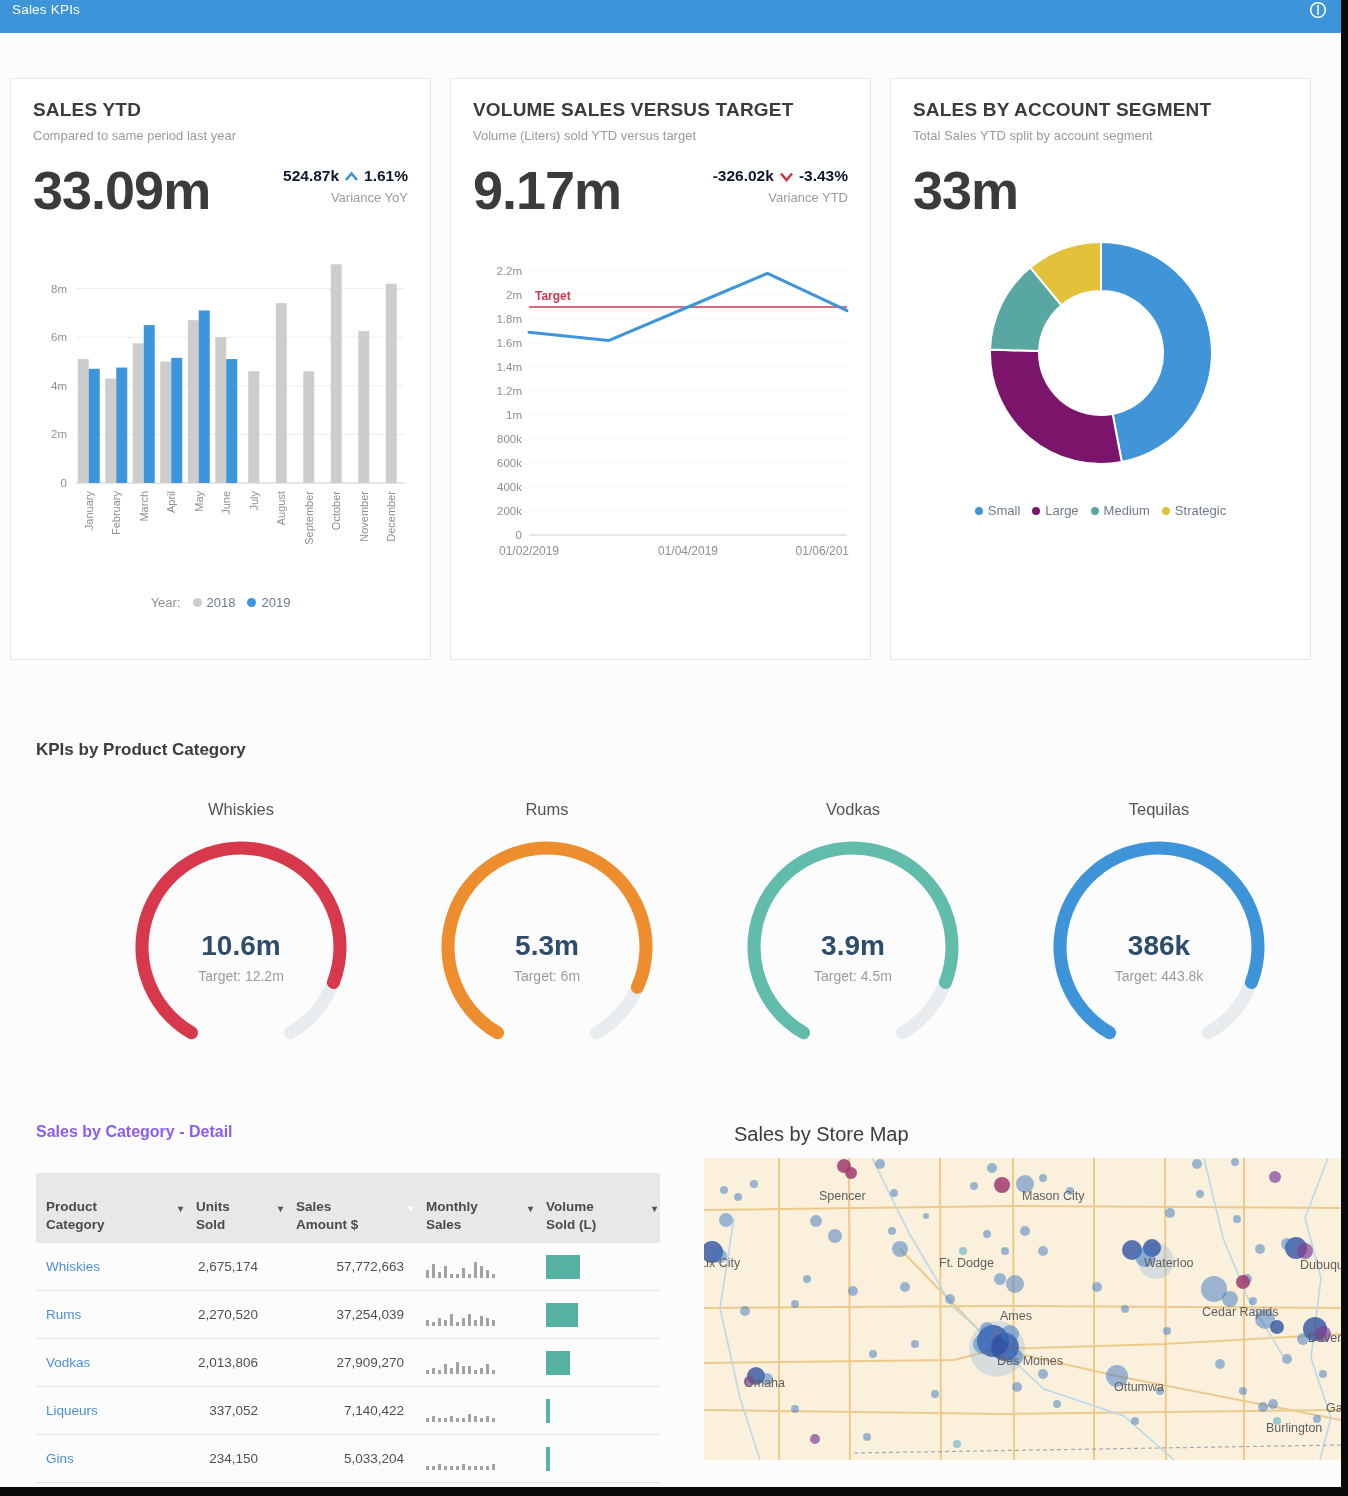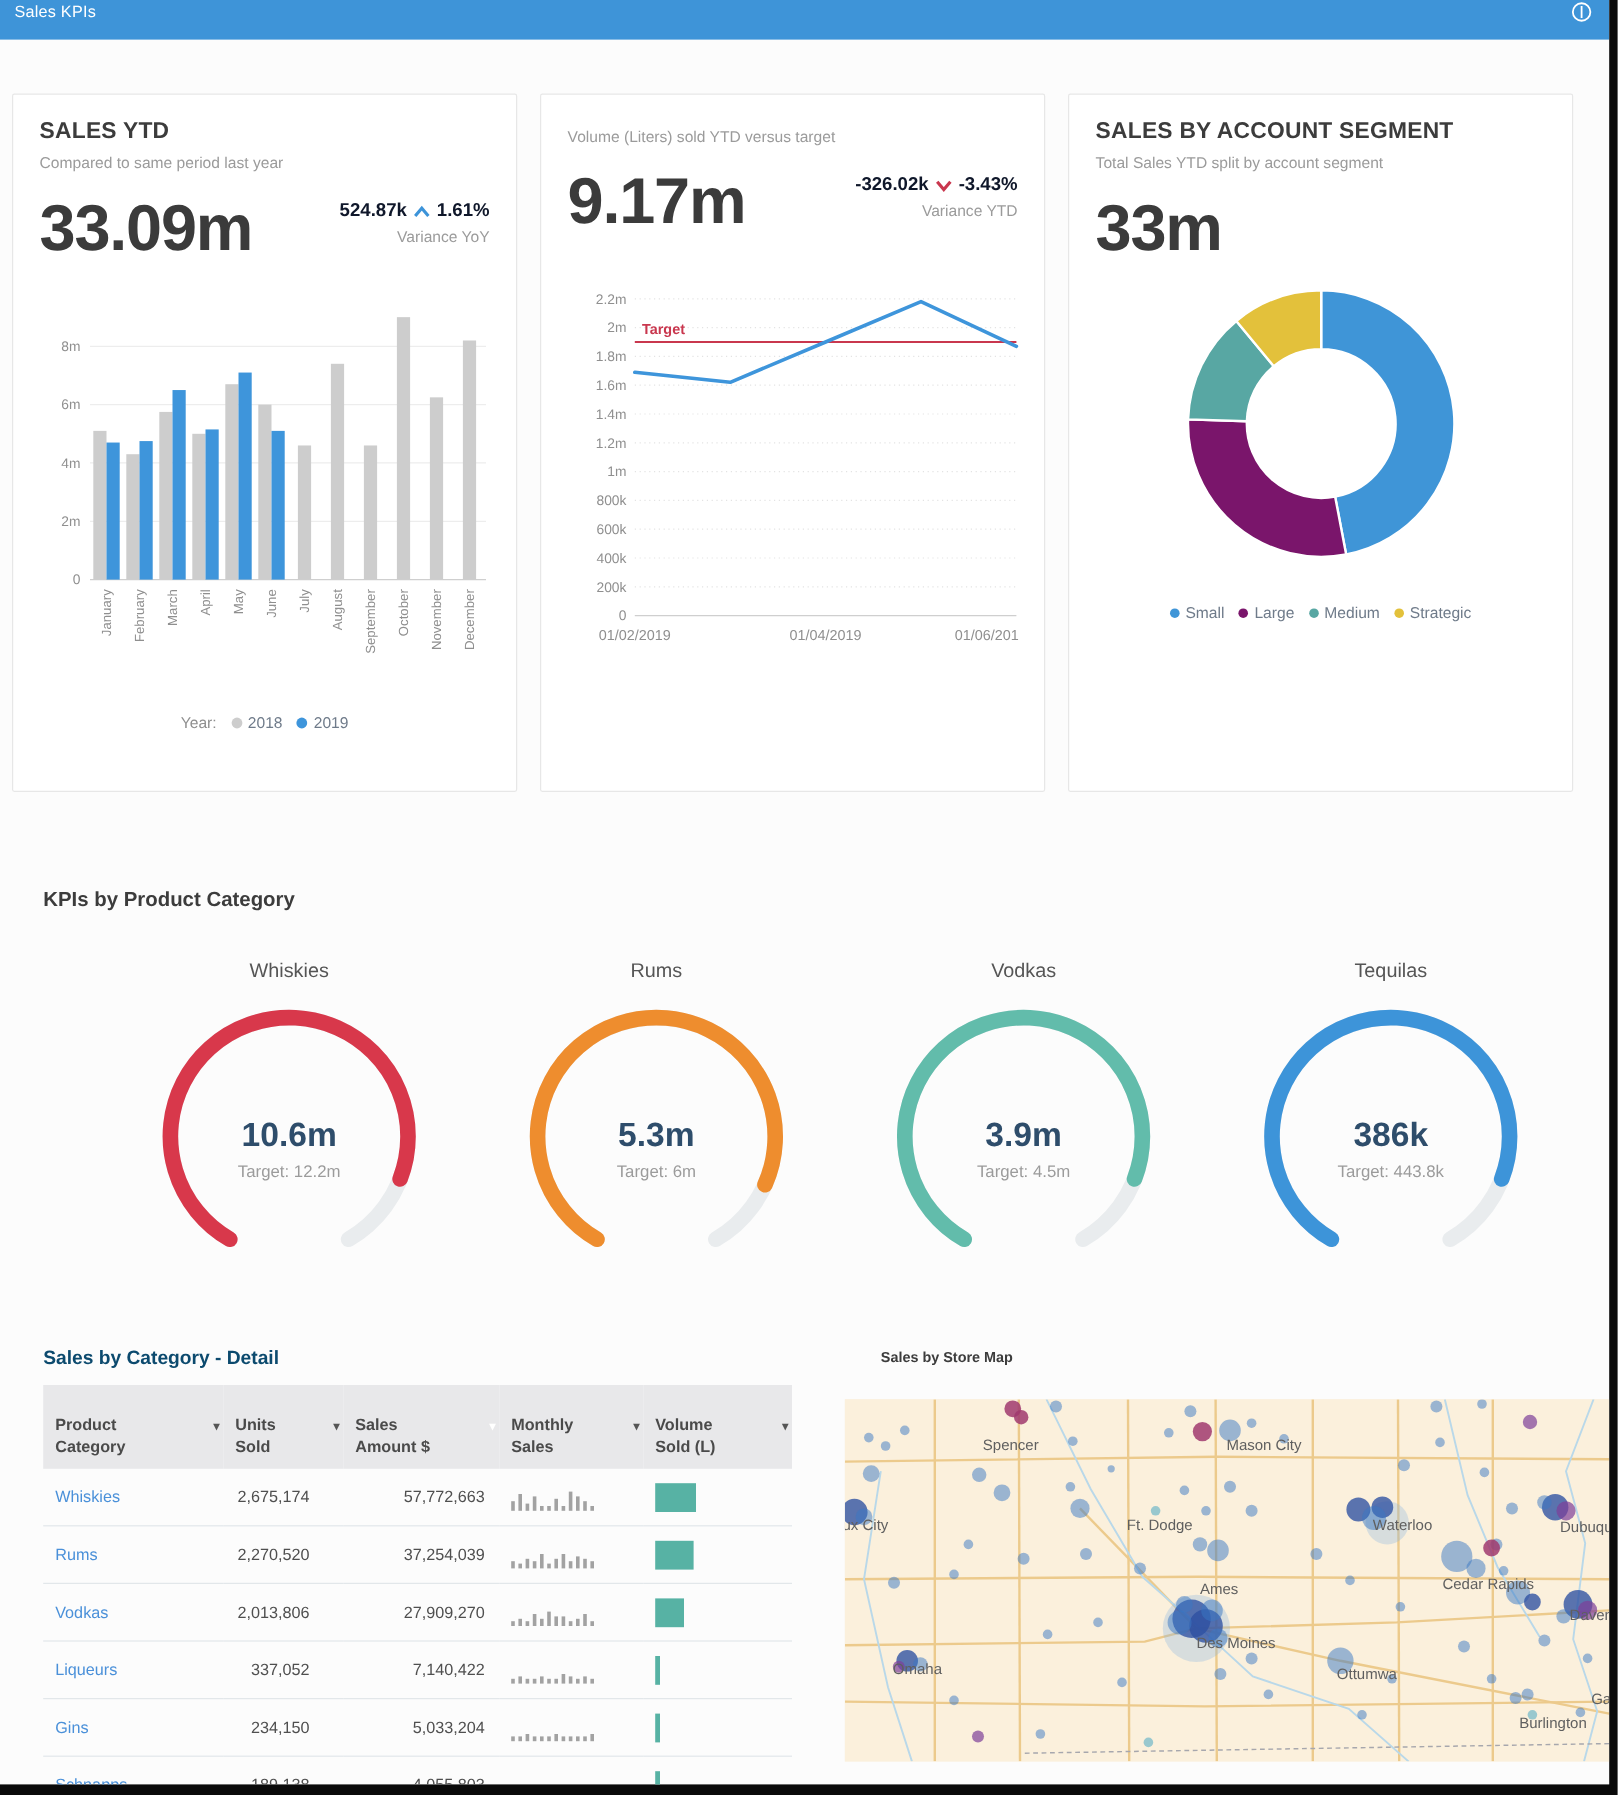--- a/index.html
+++ b/index.html
@@ -23,23 +23,23 @@
   .dot{width:9px;height:9px;border-radius:50%;display:inline-block}
   #donut{display:block;margin:16px auto 0 auto}
   #donut-legend{margin-top:30px}
   .kpi-section{margin:80px 0 0 36px}
   .kpi-section h3{font-size:17px;color:#3c3c3c;margin:0;font-weight:bold}
   .gauges{display:flex;margin:40px 0 0 52px}
   .gauge-cell{width:306px;text-align:center}
   .gauge-name{font-size:16.5px;color:#555;margin-bottom:12px}
   .bottom-row{display:flex;margin:56px 0 0 36px;gap:44px}
   .table-wrap{width:624px}
-  .table-wrap h3{font-size:16px;color:#0c4a6e;margin:0 0 12px 0;font-weight:bold}
+  .table-wrap h3{font-size:16px;color:#8b5cf6;margin:0 0 32px 0;font-weight:bold}
   .map-wrap{width:637px}
-  .map-wrap h3{font-size:12px;color:#3c3c3c;margin:0 0 28px 30px;font-weight:bold}
+  .map-wrap h3{font-size:20px;color:#3c3c3c;margin:0 0 12px 30px;font-weight:normal}
   table{width:624px;border-collapse:collapse;table-layout:fixed;font-size:13.5px}
   thead th{background:#e8e8ea;color:#4a4a4a;text-align:left;font-weight:bold;padding:24px 14px 8px 10px;line-height:1.3;position:relative;height:38px;vertical-align:middle}
   th .caret{position:absolute;right:3px;top:50%;transform:translateY(-50%);font-size:10px}
   tbody td{height:47px;padding:0 6px 0 10px;border-bottom:1px solid #e2e7ea;color:#4f4f4f;vertical-align:middle}
   td.cat{color:#4a90d9}
   td.num{text-align:right;padding-right:28px}
   td.num2{text-align:right;padding-right:12px}
   .spark{display:flex;align-items:flex-end;gap:3px;height:22px;width:86px}
   .spark i{width:3px;background:#a2a2a2;display:block}
   .vbar{height:24px}
@@ -128,20 +128,21 @@
             <span>2018</span>
           </span>
           <span class="lg-item">
             <span class="dot" style="background: rgb(62, 149, 219);"></span>
             <span>2019</span>
           </span>
         </div>
     </section>
 
     <section class="card">
+      <h2>VOLUME SALES VERSUS TARGET</h2>
       <div class="sub">Volume (Liters) sold YTD versus target</div>
       <div class="kpirow">
         <div class="big">9.17m</div>
         <div class="variance">
           <div class="var-line">
             <span>-326.02k</span>
             <svg width="15" height="11" viewBox="0 0 15 11">
               <polyline points="2,2.5 7.5,9 13,2.5" fill="none" stroke="#c9374e" stroke-width="2.6"></polyline>
             </svg>
             <span>-3.43%</span>

